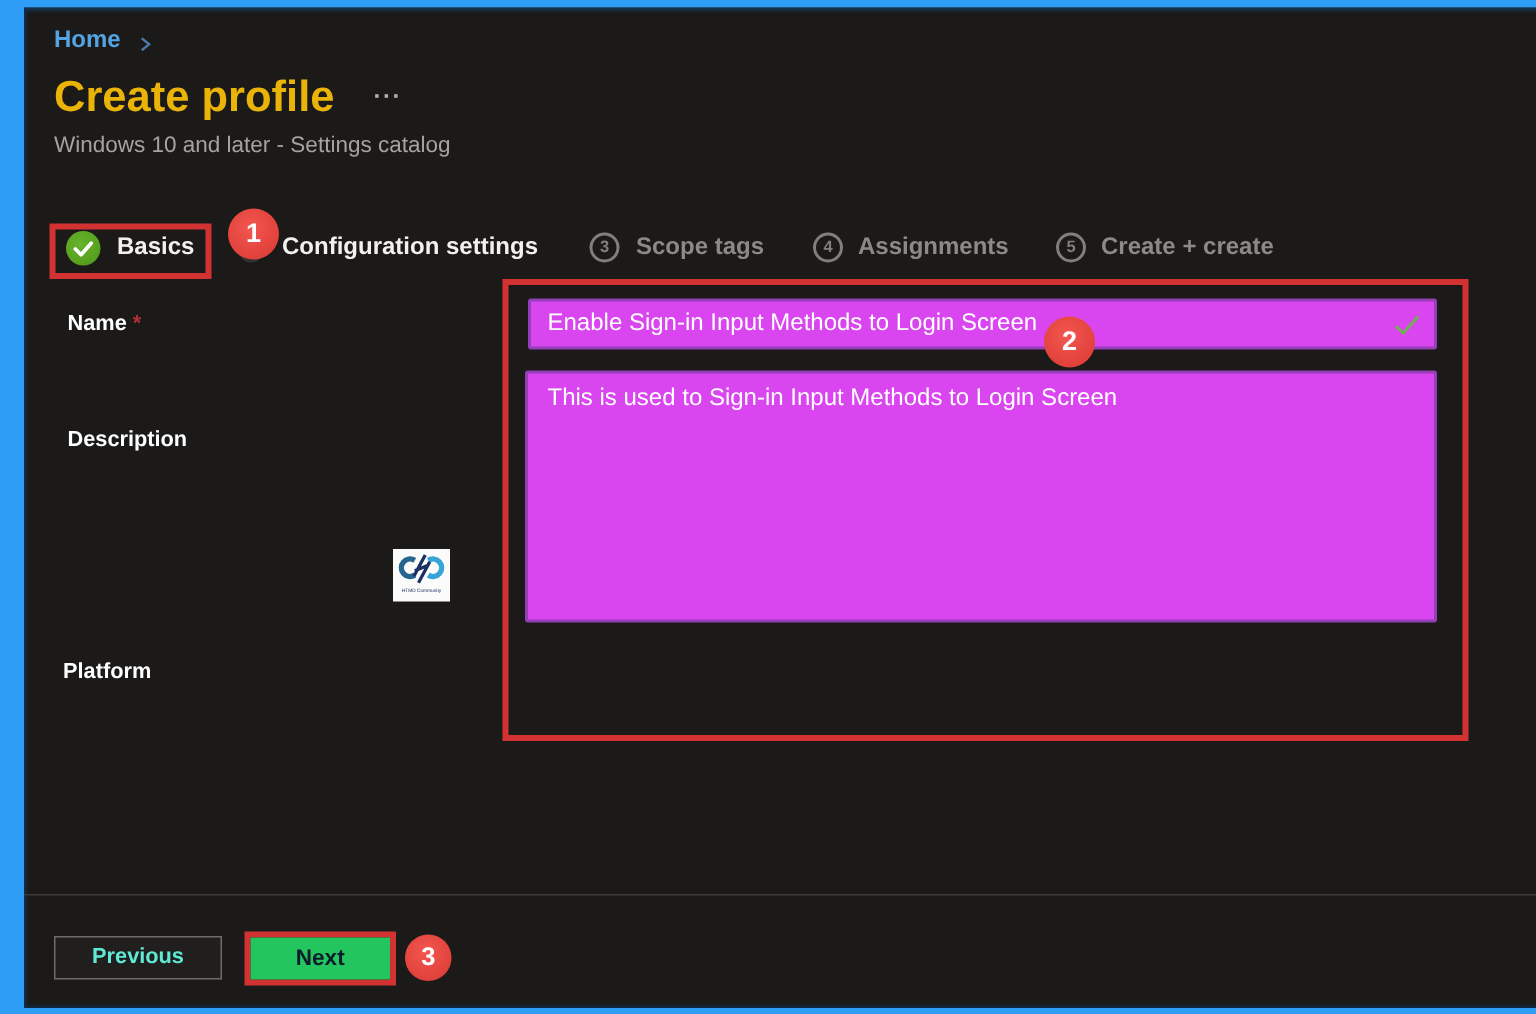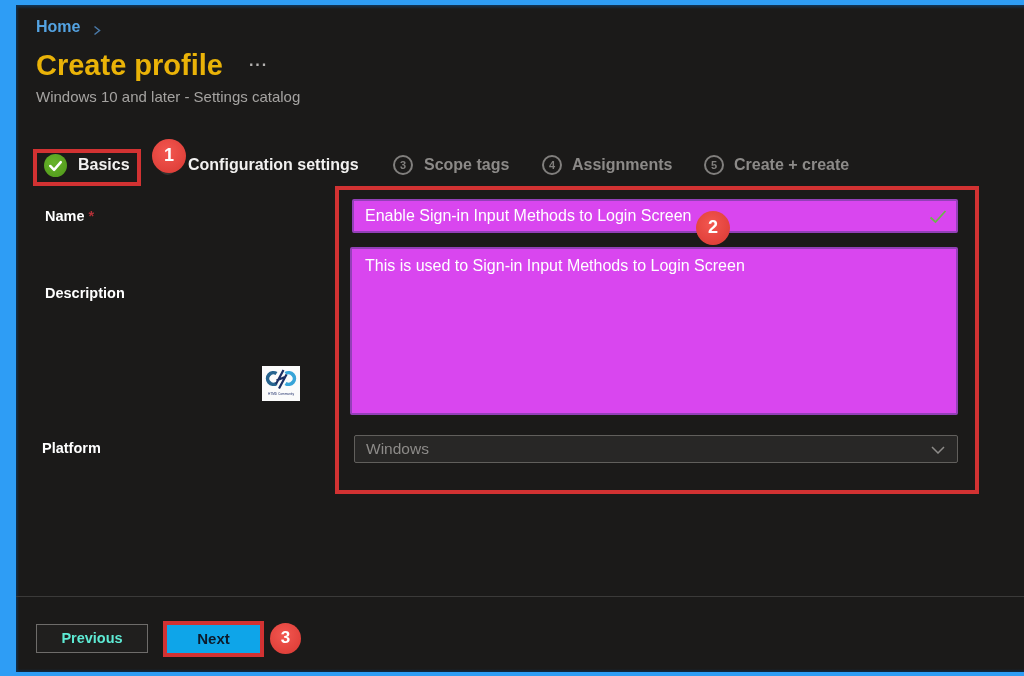--- a/index.html
+++ b/index.html
@@ -83,25 +83,20 @@
   <div class="abs" style="left:246px; top:361px; width:38px; height:35px; background:#fbfbfb;">
     <svg width="38" height="35" viewBox="0 0 38 35">
       <path d="M 14.5 7.6 A 5.8 5.8 0 1 0 14.5 17.4" stroke="#27648f" stroke-width="3.6" fill="none"></path>
       <path d="M 23.5 7.6 A 5.8 5.8 0 1 1 23.5 17.4" stroke="#37a4d8" stroke-width="3.6" fill="none"></path>
       <path d="M21.5 4 L14 18 M24.5 8.5 L17 22.5 M14.5 14.5 L23 11" stroke="#1c2f63" stroke-width="2.2" fill="none"></path>
       <text x="19" y="28.5" font-size="3.2" fill="#20306a" text-anchor="middle" font-family="Liberation Sans">HTMD Community</text>
     </svg>
   </div>
 
   <div class="abs lbl" style="left:26px; top:435px;">Platform</div>
-  <div class="abs" style="left:338px; top:430px; width:604px; height:28px; background:#282726; border:1px solid #615f5c; border-radius:2px; color:#8d8b89; font-size:15.5px; line-height:26px; padding-left:11px;">Windows
-    <svg class="abs" style="right:12px; top:10px;" width="14" height="8" viewBox="0 0 14 8">
-        <path d="M1 1 L7 7 L13 1" stroke="#8d8b89" stroke-width="1.5" fill="none"></path>
-      </svg>
-  </div>
 
   <div class="abs" style="left:0; top:591px; width:1014px; height:1px; background:#3b3a39;"></div>
   <div class="abs" style="left:20px; top:619px; width:112px; height:29px; background:#201f1e; border:1px solid #6e6c6a; color:#5eead4; font-size:14.5px; font-weight:600; text-align:center; line-height:27px;">Previous</div>
   <div class="abs redbox" style="left:147px; top:616px; width:101px; height:36px;"></div>
-  <div class="abs" style="left:151px; top:620px; width:93px; height:28px; background:#0ea5e9; color:#0d1b2c; font-size:15px; font-weight:700; text-align:center; line-height:28px;">Next</div>
+  <div class="abs" style="left:151px; top:620px; width:93px; height:28px; background:#22c55e; color:#0d1b2c; font-size:15px; font-weight:700; text-align:center; line-height:28px;">Next</div>
   <div class="abs redcircle" style="left:254px; top:618px; width:31px; height:31px; font-size:17px; line-height:30px;">3</div>
 
 </div>
 
 </body></html>

